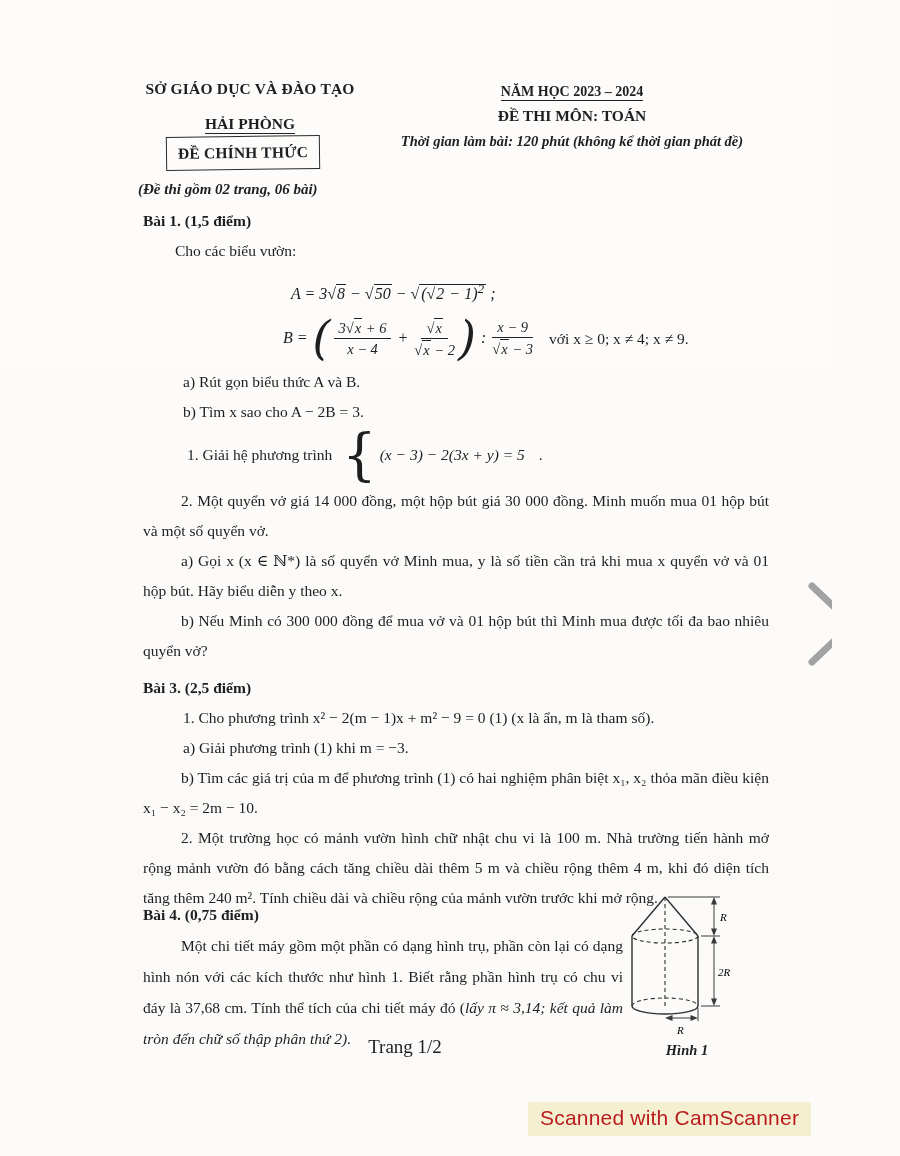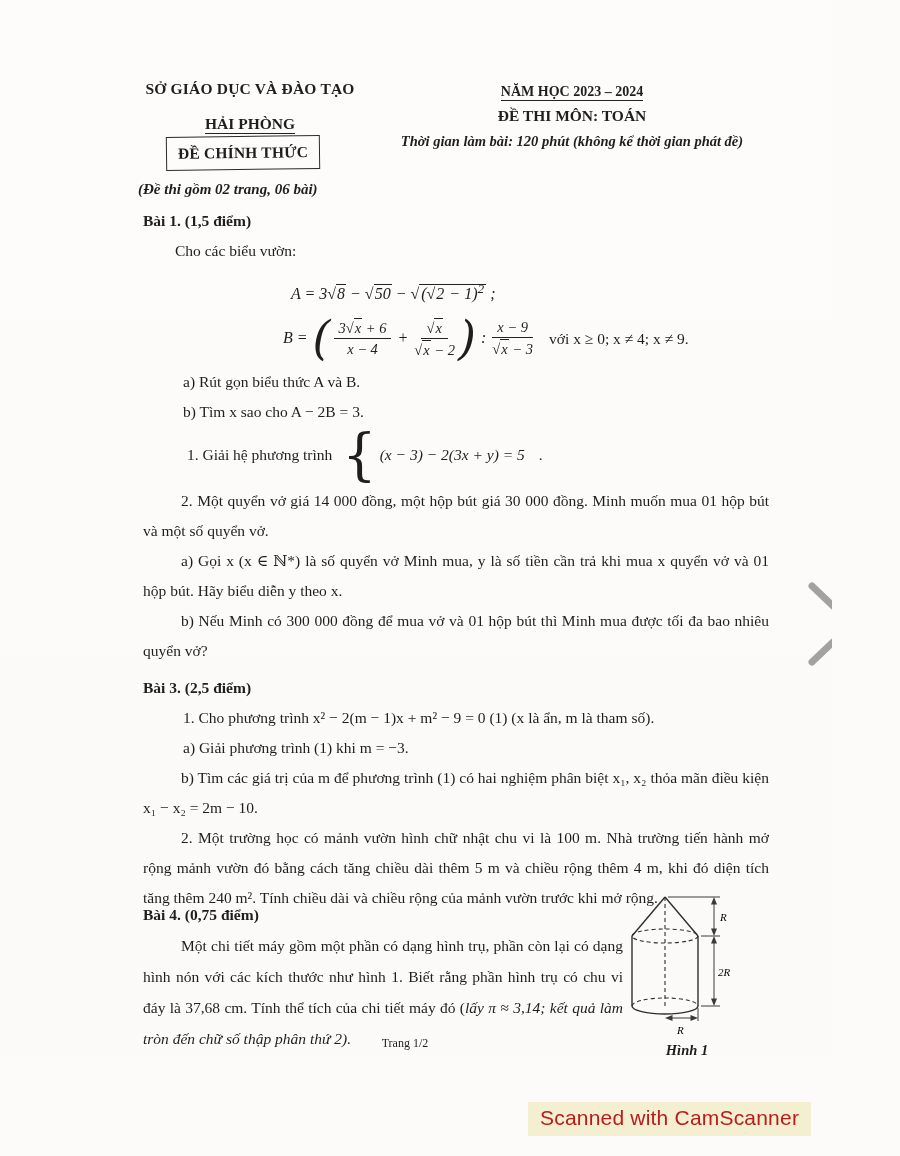--- a/index.html
+++ b/index.html
@@ -57,21 +57,21 @@
   .sysdot { margin-left:14px; }
 
   
   .figure { left:608px; top:884px; width:172px; text-align:center; }
   .figure svg { display:block; }
   .fig-caption { font-size:14.5px; font-style:italic; font-weight:bold; margin-top:2px;
     margin-left:-14px; }
   .fig-label { font-style:italic; font-size:11px; font-family:"Liberation Serif",serif; }
 
   
-  .page-num { left:143px; top:1036px; width:524px; text-align:center; font-size:12px; }
+  .page-num { left:143px; top:1036px; width:524px; text-align:center; font-size:19px; }
   .chevron { left:806px; top:580px; width:54px; height:88px; cursor:pointer; }
   .camscanner { left:528px; top:1102px; font-family:Liberation Sans, sans-serif;
     font-size:21px; color:#b91c1c; background:#f5efd2; padding:4px 12px 6px; letter-spacing:.2px; }
 </style>
 </head>
 <body>
 
 <div class="page">
 
   <div class="abs hdr-left center">

